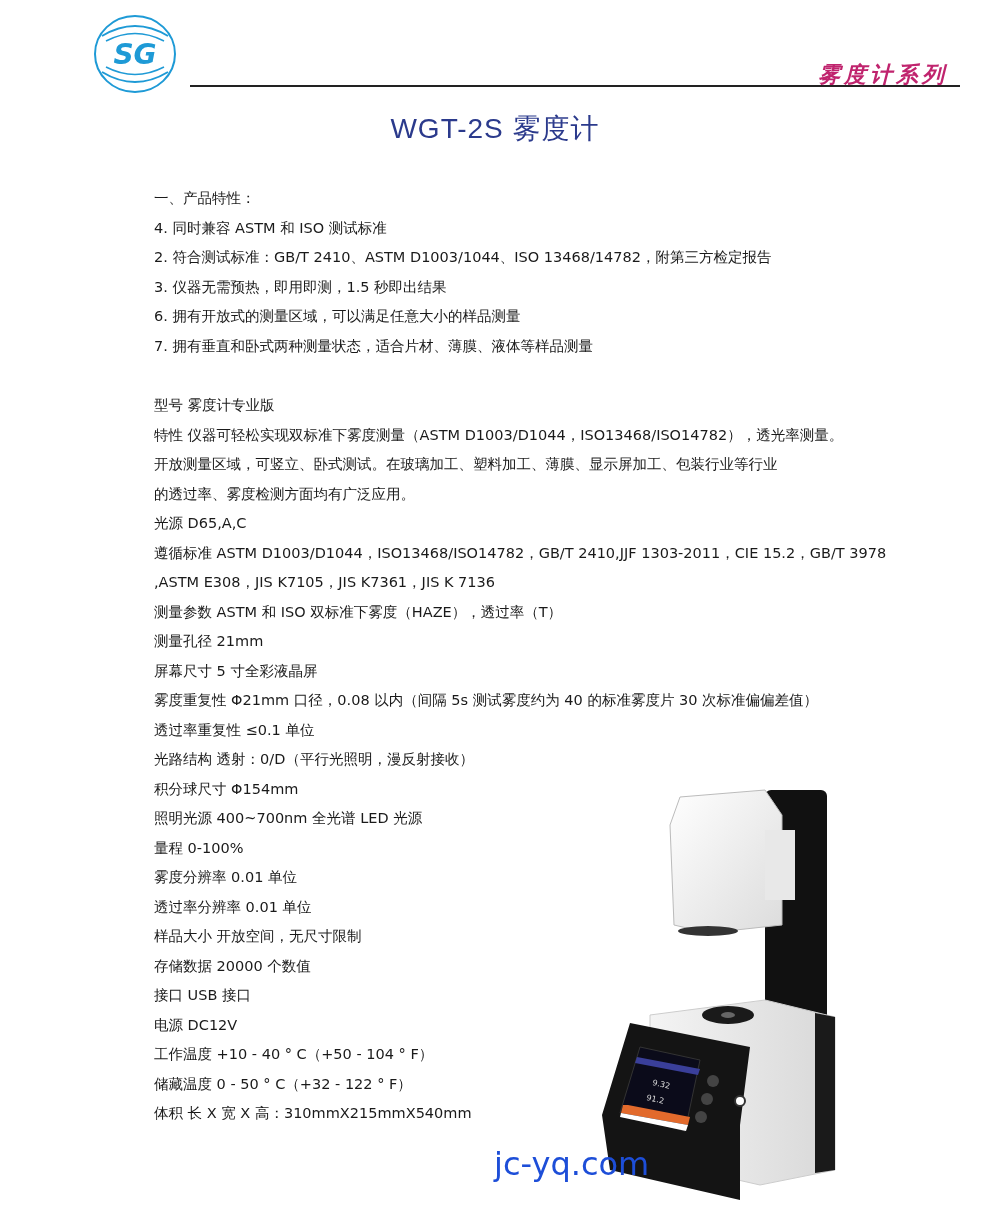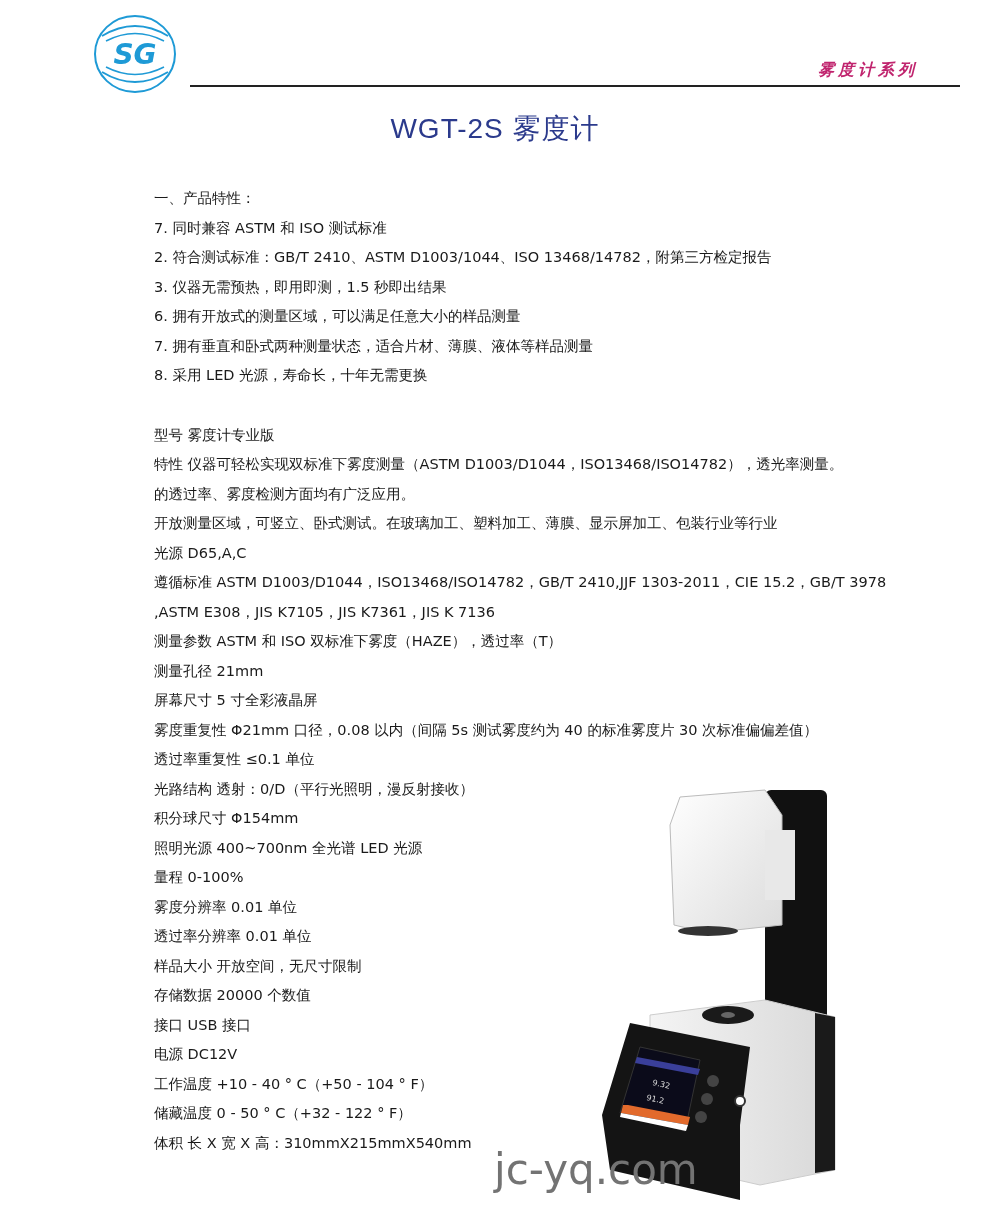--- a/index.html
+++ b/index.html
@@ -5,43 +5,43 @@
   html, body { margin: 0; padding: 0; background: #ffffff; }
   body {
     width: 990px; height: 1213px; position: relative; overflow: hidden;
     font-family: "DejaVu Sans", sans-serif; color: #1a1a1a;
   }
   .logo {
     position: absolute; left: 92px; top: 14px; width: 86px; height: 80px; text-align: center;
   }
   .series-label {
     position: absolute; left: 818px; top: 60px; font-family: "DejaVu Serif", serif;
-    font-style: italic; font-size: 16px; color: #c0246e; letter-spacing: 4px; font-weight: bold;
+    font-style: italic; font-size: 22px; color: #c0246e; letter-spacing: 4px; font-weight: bold;
   }
   .header-rule {
     position: absolute; left: 190px; top: 85px; width: 770px; height: 0;
     border-top: 2px solid #222;
   }
   .title {
     position: absolute; left: 0; width: 990px; top: 110px; text-align: center;
     font-size: 28px; color: #2b3a8c; font-family: "Liberation Sans", sans-serif;
     letter-spacing: 1px; font-weight: normal;
   }
   .content {
     position: absolute; left: 118px; top: 184px; width: 780px;
     font-size: 14.5px; line-height: 29.5px; font-family: "DejaVu Sans", sans-serif;
   }
   .content .line { white-space: nowrap; margin-left: 36px; }
   .gap { height: 30px; }
   .product {
     position: absolute; left: 590px; top: 785px; width: 260px; height: 420px;
   }
   .watermark {
-    position: absolute; left: 494px; top: 1145px; font-size: 42px;
-    font-family: "DejaVu Sans", sans-serif; color: #737373; letter-spacing: 0px;
+    position: absolute; left: 494px; top: 1145px; font-size: 32px;
+    font-family: "DejaVu Sans", sans-serif; color: #1d4ed8; letter-spacing: 0px;
   }
 </style>
 </head>
 <body>
 
 <div class="logo">
   <svg width="86" height="80" viewBox="0 0 86 80">
     <ellipse cx="43" cy="40" rx="40" ry="38" fill="none" stroke="#1e9ad6" stroke-width="2"></ellipse>
     <path d="M10 22 Q43 2 76 22" fill="none" stroke="#1e9ad6" stroke-width="2"></path>
     <path d="M14 27 Q43 12 72 27" fill="none" stroke="#1e9ad6" stroke-width="1.5"></path>
@@ -51,31 +51,30 @@
   </svg>
 </div>
 
 <div class="series-label">雾度计系列</div>
 <div class="header-rule"></div>
 
 <h1 class="title" style="margin:0;">WGT-2S 雾度计</h1>
 
 <div class="content">
   <div class="line">一、产品特性：</div>
-  <div class="line">7. 同时兼容 ASTM 和 ISO 测试标准</div>
+  <div class="line">4. 同时兼容 ASTM 和 ISO 测试标准</div>
   <div class="line">2. 符合测试标准：GB/T 2410、ASTM D1003/1044、ISO 13468/14782，附第三方检定报告</div>
   <div class="line">3. 仪器无需预热，即用即测，1.5 秒即出结果</div>
   <div class="line">6. 拥有开放式的测量区域，可以满足任意大小的样品测量</div>
   <div class="line">7. 拥有垂直和卧式两种测量状态，适合片材、薄膜、液体等样品测量</div>
-  <div class="line">8. 采用 LED 光源，寿命长，十年无需更换</div>
   <div class="gap"></div>
   <div class="line">型号 雾度计专业版</div>
   <div class="line">特性 仪器可轻松实现双标准下雾度测量（ASTM D1003/D1044，ISO13468/ISO14782），透光率测量。</div>
+  <div class="line">开放测量区域，可竖立、卧式测试。在玻璃加工、塑料加工、薄膜、显示屏加工、包装行业等行业</div>
   <div class="line">的透过率、雾度检测方面均有广泛应用。</div>
-  <div class="line">开放测量区域，可竖立、卧式测试。在玻璃加工、塑料加工、薄膜、显示屏加工、包装行业等行业</div>
   <div class="line">光源 D65,A,C</div>
   <div class="line">遵循标准 ASTM D1003/D1044，ISO13468/ISO14782，GB/T 2410,JJF 1303-2011，CIE 15.2，GB/T 3978</div>
   <div class="line">,ASTM E308，JIS K7105，JIS K7361，JIS K 7136</div>
   <div class="line">测量参数 ASTM 和 ISO 双标准下雾度（HAZE），透过率（T）</div>
   <div class="line">测量孔径 21mm</div>
   <div class="line">屏幕尺寸 5 寸全彩液晶屏</div>
   <div class="line">雾度重复性 Φ21mm 口径，0.08 以内（间隔 5s 测试雾度约为 40 的标准雾度片 30 次标准偏偏差值）</div>
   <div class="line">透过率重复性 ≤0.1 单位</div>
   <div class="line">光路结构 透射：0/D（平行光照明，漫反射接收）</div>
   <div class="line">积分球尺寸 Φ154mm</div>

